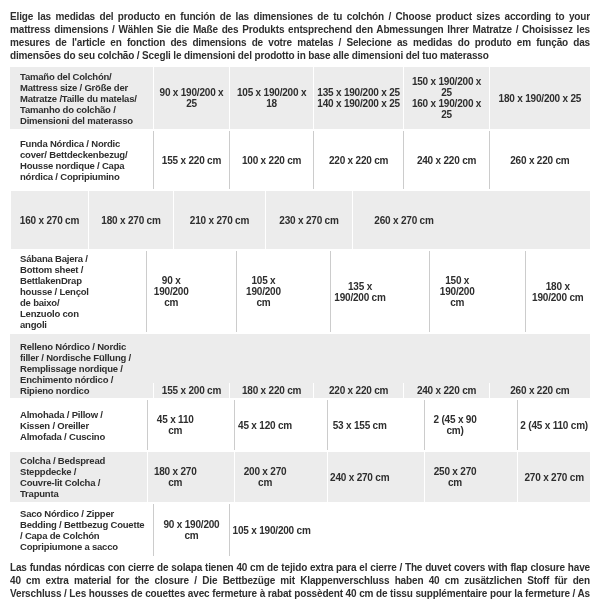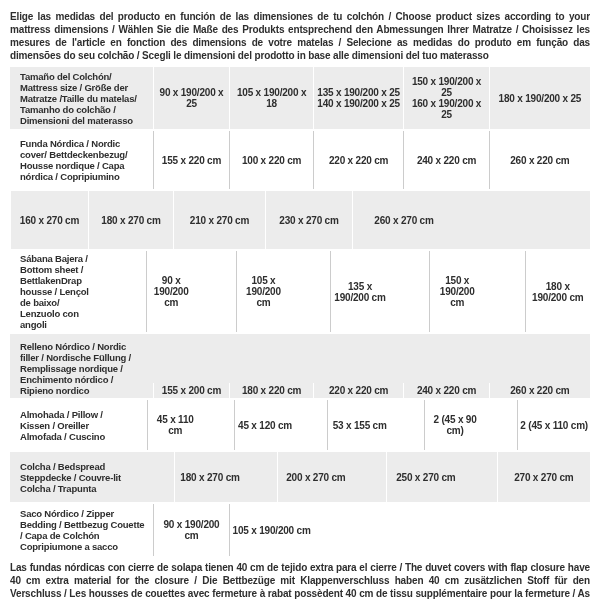--- a/index.html
+++ b/index.html
@@ -119,20 +119,21 @@
       <div class="cell val c2">45 x 120 cm</div>
       <div class="cell val c3">53 x 155 cm</div>
       <div class="cell val c4">2 (45 x 90 cm)</div>
       <div class="cell val c5">2 (45 x 110 cm)</div>
     </div>
 
     <div class="row shaded h50">
       <div class="cell label">Colcha / Bedspread Steppdecke / Couvre-lit Colcha / Trapunta</div>
       <div class="cell val c1">180 x 270 cm</div>
       <div class="cell val c2">200 x 270 cm</div>
+      <div class="cell val c3">240 x 270 cm</div>
       <div class="cell val c4">250 x 270 cm</div>
       <div class="cell val c5">270 x 270 cm</div>
     </div>
 
     <div class="row h52">
       <div class="cell label">Saco Nórdico / Zipper Bedding / Bettbezug Couette / Capa de Colchón Copripiumone a sacco</div>
       <div class="cell val c1">90 x 190/200 cm</div>
       <div class="cell val c2">105 x 190/200 cm</div>
       <div class="cell val c3 noline"></div>
       <div class="cell val c4 noline"></div>

